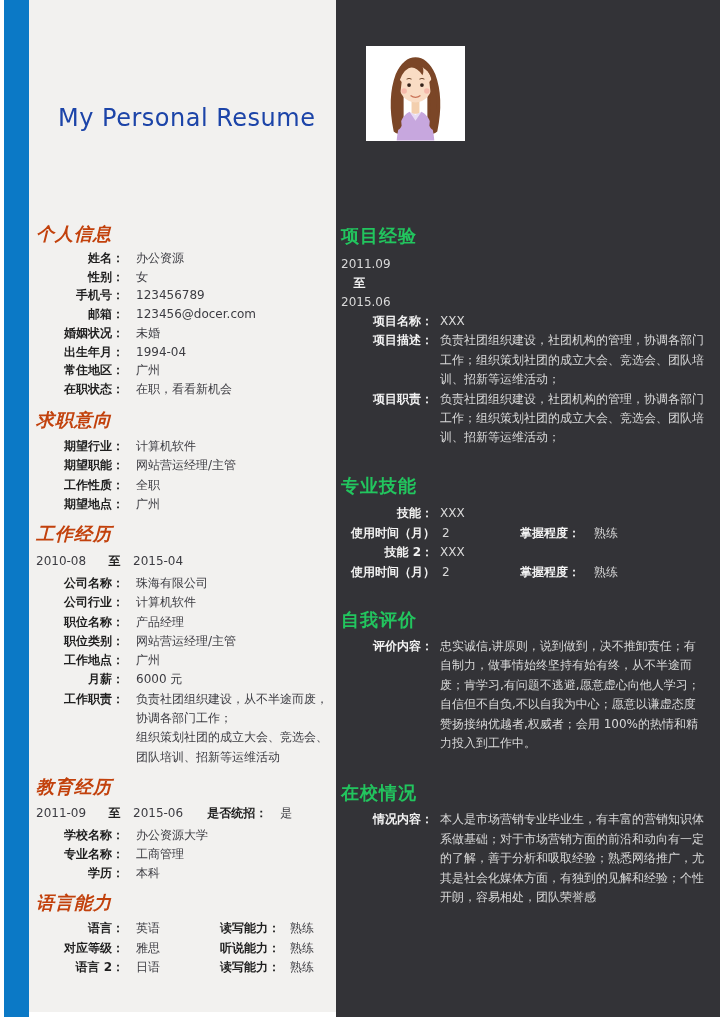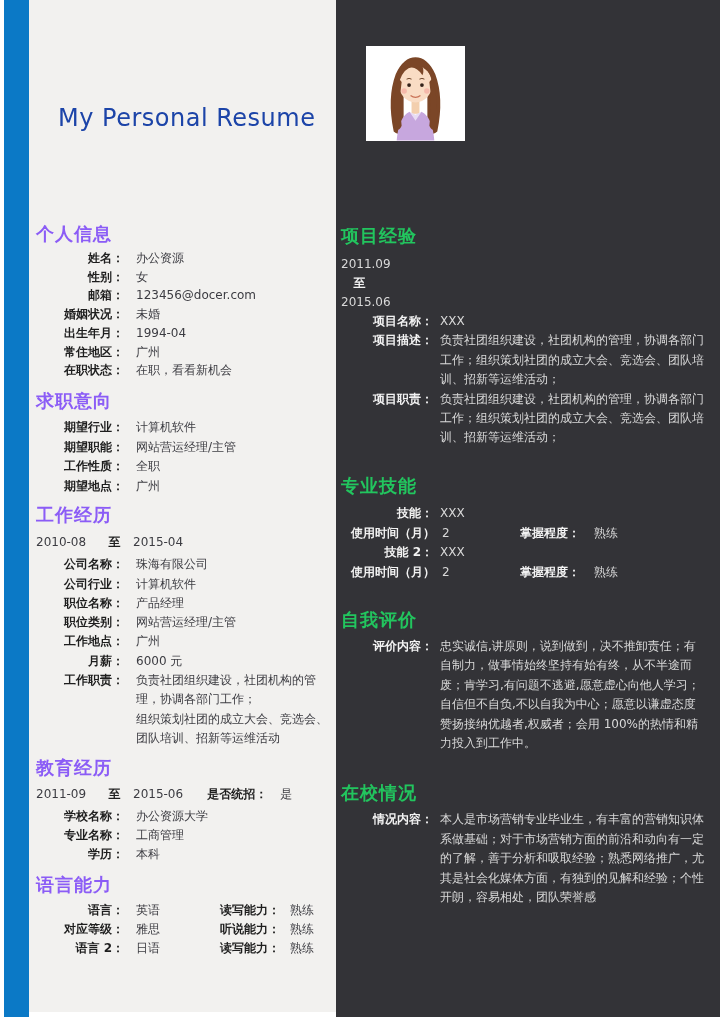--- a/index.html
+++ b/index.html
@@ -29,21 +29,21 @@
   
   .resume-title {
     margin:103px 0 0 22px;
     font-size:24px; line-height:30px;
     color:#1c44a8; font-weight:500; letter-spacing:.5px;
     white-space:nowrap;
   }
 
   
   .hd { font-size:18px; line-height:24px; font-weight:700; letter-spacing:1px; }
-  .left-col .hd { color:#8b5cf6; }
+  .left-col .hd { color:#c2410c;font-style:italic; }
   .right-col .hd { color:#22c55e; }
   .hd-personal { margin-top:89px; }
   .hd-intent   { margin-top:9px; }
   .hd-work     { margin-top:7px; }
   .hd-edu      { margin-top:8px; }
   .hd-lang     { margin-top:9px; }
   .hd-project  { margin-top:83px; }
   .hd-skill    { margin-top:26px; }
   .hd-eval     { margin-top:25px; }
   .hd-school   { margin-top:28px; }
@@ -113,20 +113,24 @@
   <div class="rows">
     <div class="row">
         <span class="lbl">姓名：</span>
         <span class="val">办公资源</span>
       </div>
     <div class="row">
         <span class="lbl">性别：</span>
         <span class="val">女</span>
       </div>
     <div class="row">
+        <span class="lbl">手机号：</span>
+        <span class="val">123456789</span>
+      </div>
+    <div class="row">
         <span class="lbl">邮箱：</span>
         <span class="val">123456@docer.com</span>
       </div>
     <div class="row">
         <span class="lbl">婚姻状况：</span>
         <span class="val">未婚</span>
       </div>
     <div class="row">
         <span class="lbl">出生年月：</span>
         <span class="val">1994-04</span>
@@ -187,21 +191,21 @@
     <div class="row">
         <span class="lbl">工作地点：</span>
         <span class="val">广州</span>
       </div>
     <div class="row">
         <span class="lbl">月薪：</span>
         <span class="val">6000 元</span>
       </div>
     <div class="row">
         <span class="lbl">工作职责：</span>
-        <span class="val">负责社团组织建设，社团机构的管理，协调各部门工作；
+        <span class="val">负责社团组织建设，从不半途而废，协调各部门工作；
 组织策划社团的成立大会、竞选会、团队培训、招新等运维活动</span>
       </div>
   </div>
 
   <div class="hd hd-edu">教育经历</div>
   <div class="daterow dr-edu">
     <span class="d-from">2011-09</span>
     <span class="d-sep">至</span>
     <span class="d-to">2015-06</span>
     <span class="d-extra-lbl">是否统招：</span>

